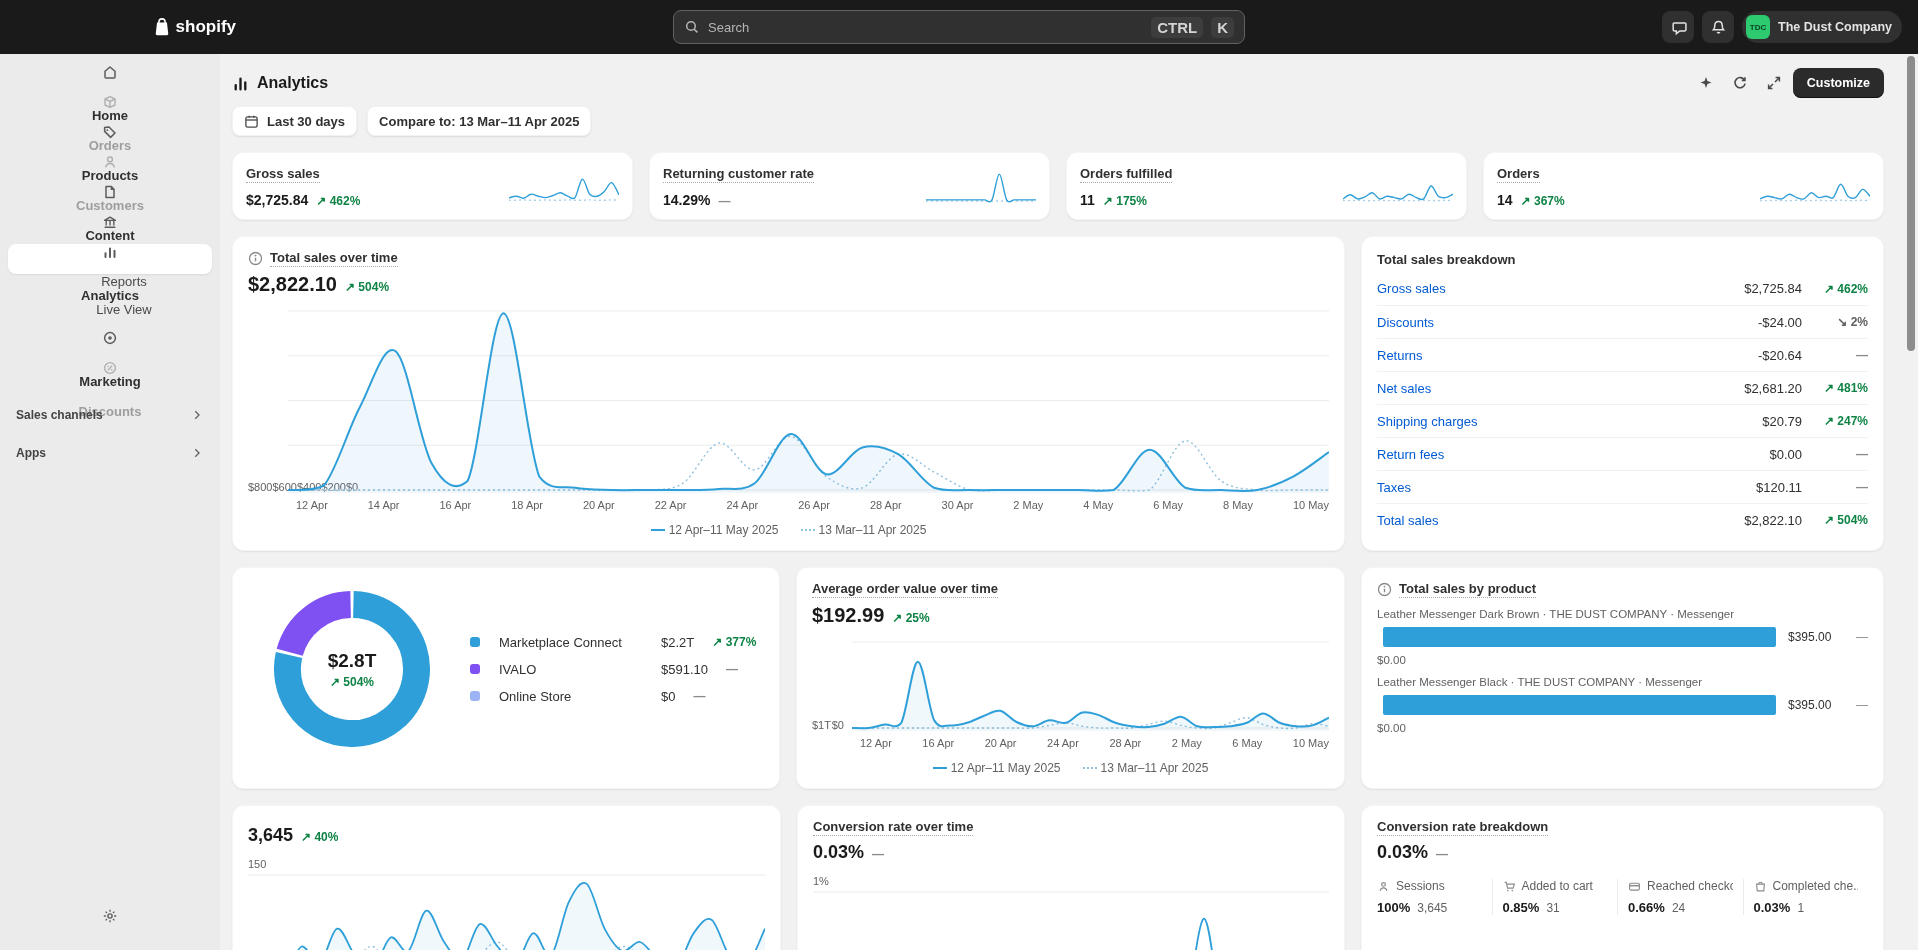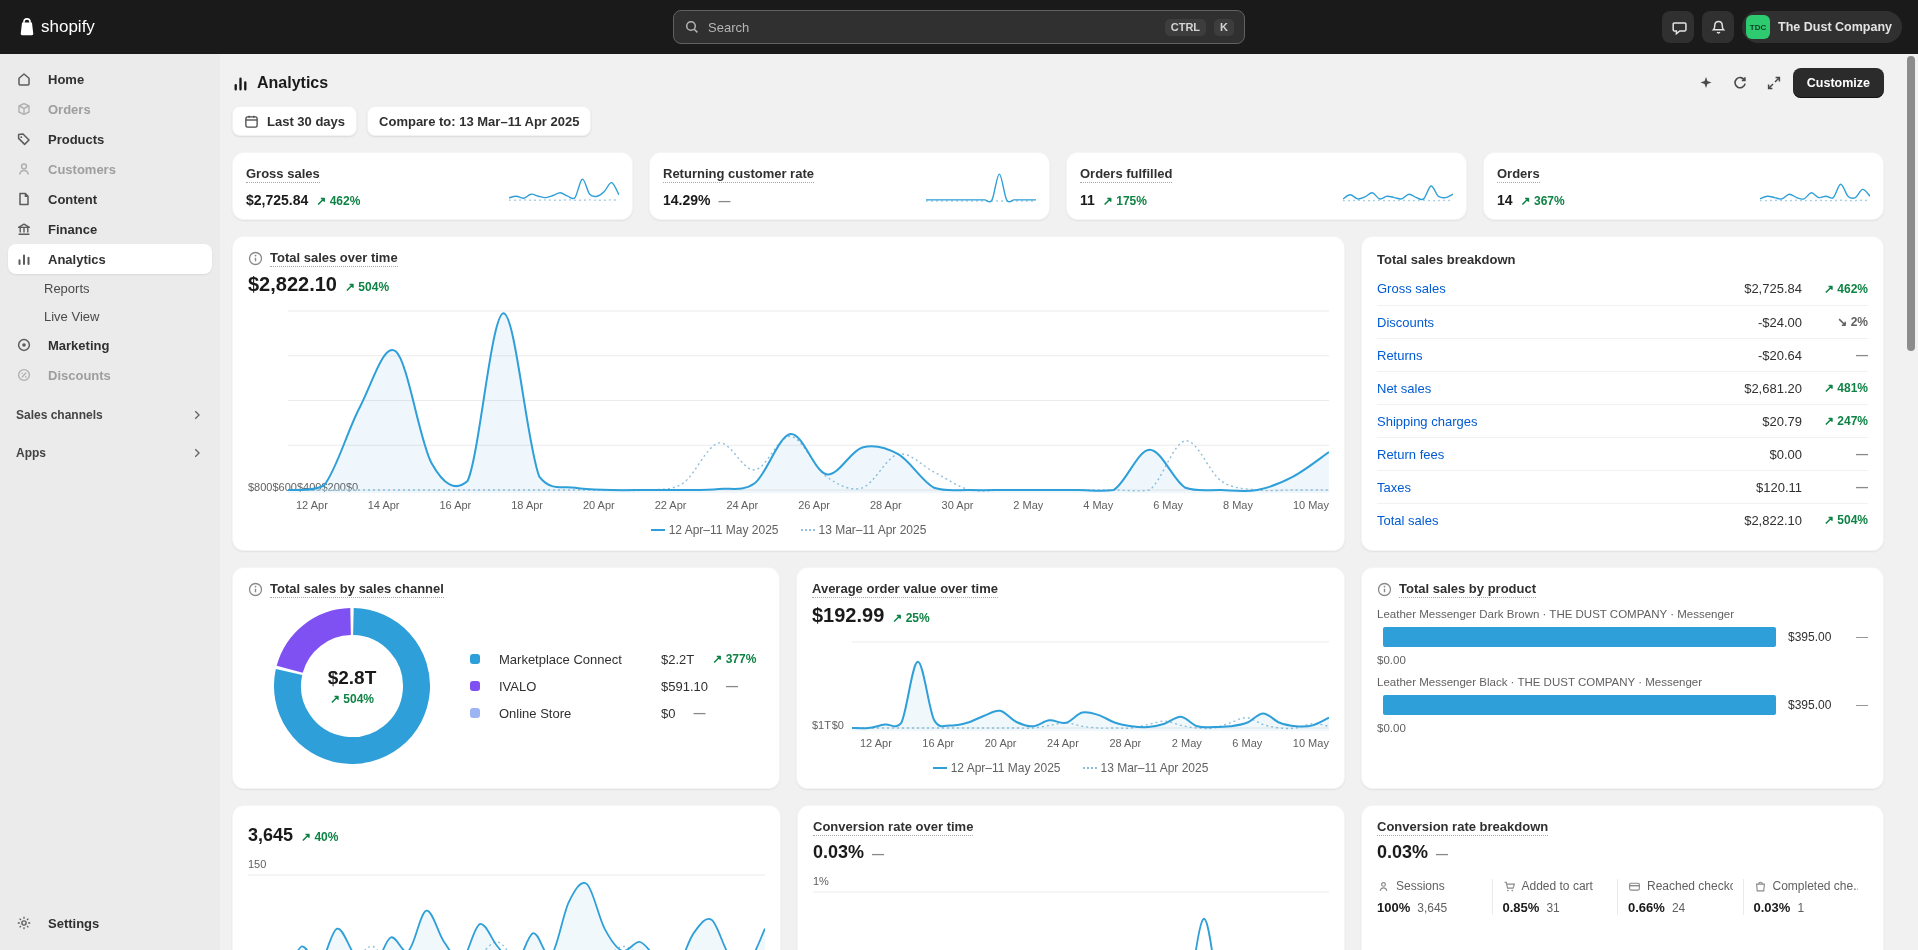--- a/index.html
+++ b/index.html
@@ -3,43 +3,43 @@
 <meta charset="utf-8">
 <style>
   * { margin:0; padding:0; box-sizing:border-box; }
   html,body { width:1918px; height:950px; overflow:hidden; background:#f1f1f1;
     font-family:"Liberation Sans", sans-serif; }
   svg { display:block; }
 
   
   .topbar { position:fixed; top:0; left:0; width:1918px; height:54px; background:#1a1a1a;
     display:flex; align-items:center; padding:0 16px; z-index:50; }
-  .brand { display:flex; align-items:center; gap:3px; color:#fff; font-weight:400;
-    font-size:17px; width:220px; cursor:pointer; }
+  .brand { display:flex; align-items:center; gap:3px; color:#fff; font-weight:700;
+    font-size:17px; width:220px; cursor:pointer;justify-content:flex-end; }
   .searchbox { position:absolute; left:50%; transform:translateX(-50%); width:572px; height:34px;
     background:#303030; border:1px solid #616161; border-radius:8px; display:flex;
     align-items:center; gap:8px; padding:0 10px; }
   .searchbox input { flex:1; background:transparent; border:none; outline:none; color:#e3e3e3; font-size:13px; }
   .searchbox input::placeholder { color:#b5b5b5; }
-  .kbd { background:#3d3d3d; color:#d4d4d4; font-size:11px; font-weight:600;
+  .kbd { background:#3d3d3d; color:#d4d4d4; font-size:15px; font-weight:600;
     border-radius:5px; padding:3px 6px; line-height:1; }
   .topright { margin-left:auto; display:flex; align-items:center; gap:8px; }
   .tb-btn { width:32px; height:32px; border-radius:8px; background:#303030;
     display:flex; align-items:center; justify-content:center; cursor:pointer; }
   .store-chip { height:32px; background:#303030; border-radius:16px; display:flex;
     align-items:center; gap:8px; padding:0 10px 0 4px; cursor:pointer; }
   .store-avatar { width:24px; height:24px; border-radius:6px; background:#2eca70; color:#0b3d22;
     font-size:8px; font-weight:700; display:flex; align-items:center; justify-content:center; }
   .store-name { color:#e3e3e3; font-size:12.5px; font-weight:600; }
 
   
   .sidebar { position:fixed; top:54px; left:0; bottom:0; width:220px; background:#ebebeb;
     padding:10px 8px 12px; display:flex; flex-direction:column; }
-  .nav-item { display:flex; align-items:center; gap:16px; height:30px; padding:0 8px;
-    border-radius:8px; font-size:13px; color:#303030; font-weight:600; cursor:pointer; }
+  .nav-item { display:flex; align-items:center; gap:28px; height:30px; padding:0 8px;
+    border-radius:8px; font-size:13px; color:#303030; font-weight:600; cursor:pointer;flex-direction:column; }
   .nav-item .nicon { color:#5c5c5c; display:flex; }
   .nav-item.active { background:#fff; font-weight:700; box-shadow:0 1px 2px rgba(0,0,0,.08); }
   .nav-item.muted { color:#9e9e9e; }
   .nav-item.muted .nicon { color:#b0b0b0; }
   .nav-sub { padding-left:36px; height:28px; font-weight:400; color:#4a4a4a; }
   .nav-section { display:flex; align-items:center; justify-content:space-between;
     font-size:12px; font-weight:700; color:#444; margin:18px 8px 6px; cursor:pointer; }
   .settings-wrap { margin-top:auto; }
 
   
@@ -526,30 +526,20 @@
       <div class="bd-row">
         <span class="bd-label">Total sales</span>
         <span class="bd-value">$2,822.10</span>
         <span class="bd-change" style="color: rgb(14, 131, 69);">↗ 504%</span>
       </div>
     </div>
   </div>
 
   <div class="row">
     <div class="card grow-card">
-      <div class="title-row">
-        <span class="info-icon">
-            <svg viewBox="0 0 16 16" width="15" height="15">
-              <circle cx="8" cy="8" r="6.4" fill="none" stroke="#8a8a8a" stroke-width="1.4"></circle>
-              <line x1="8" y1="7.2" x2="8" y2="11" stroke="#8a8a8a" stroke-width="1.5"></line>
-              <circle cx="8" cy="4.9" r="1" fill="#8a8a8a"></circle>
-            </svg>
-          </span>
-        <span class="card-title dotted-u">Total sales by sales channel</span>
-      </div>
       <div class="channel-body">
         <div class="donut-wrap">
           <div style="position:absolute;inset:0;">
               <svg width="156" height="156">
                 <path d="M79.41,13.52 A64.5,64.5 0 1 1 15.03,64.03" fill="none" stroke="#2E9FD8" stroke-width="27"></path>
                 <path d="M15.70,61.30 A64.5,64.5 0 0 1 76.59,13.52" fill="none" stroke="#8051F2" stroke-width="27"></path>
               </svg>
             </div>
           <div class="donut-center">
             <span class="donut-value">$2.8T</span>

